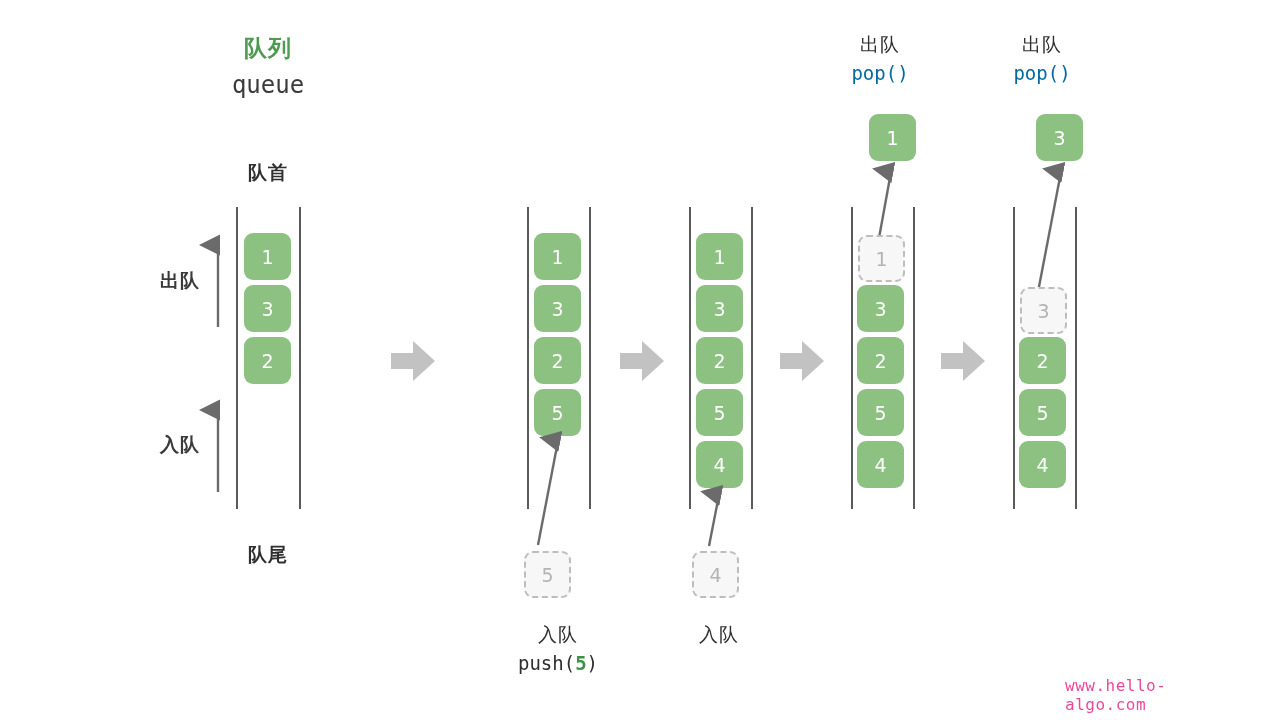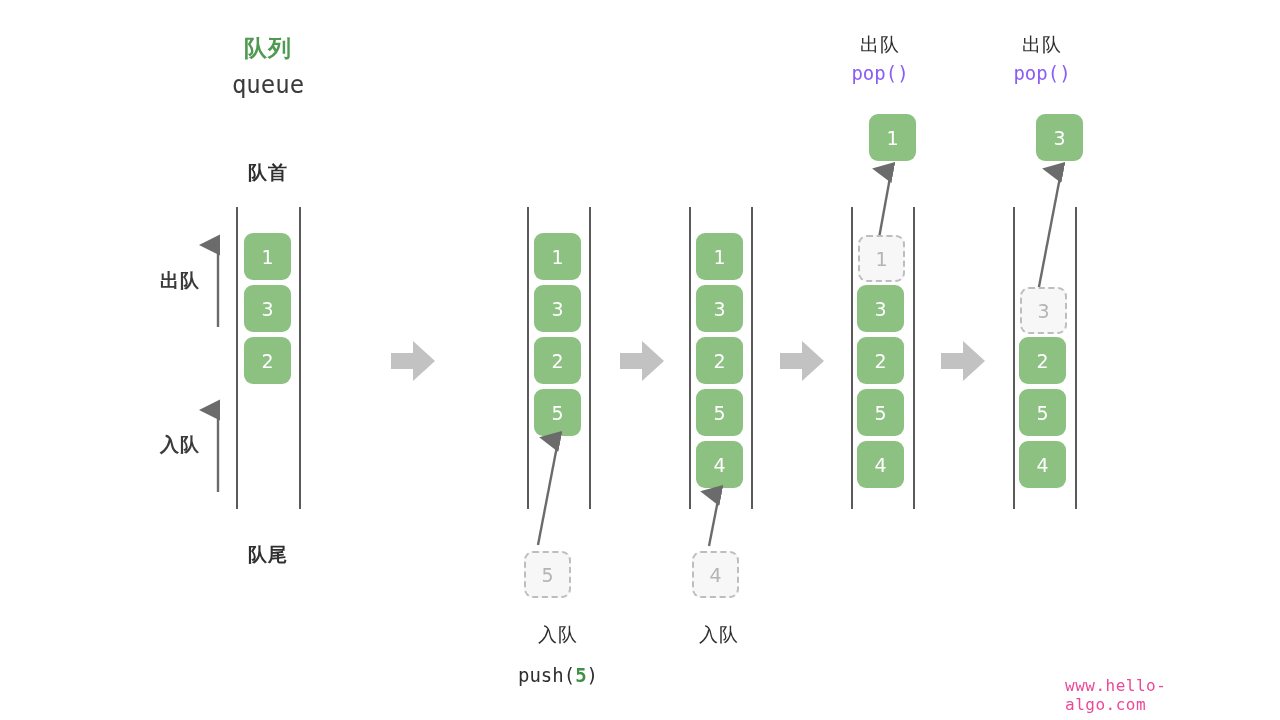--- a/index.html
+++ b/index.html
@@ -60,32 +60,31 @@
     text-align:center;white-space:nowrap;
   }
   .caption .cn{
     font-size:19px;color:#2f2f2f;font-weight:normal;letter-spacing:1px;
     line-height:28px;
     font-family:"DejaVu Sans","Liberation Sans",sans-serif;
   }
   .caption .code{
     font-size:19px;color:#2f2f2f;line-height:30px;
     font-family:"DejaVu Sans Mono","Liberation Mono",monospace;
-    margin-top:12px;
   }
   .caption .code .v{color:#3f8f45;font-weight:bold;}
 
   
   .topcap{text-align:center;white-space:nowrap;}
   .topcap .cn{
     font-size:19px;color:#2f2f2f;line-height:28px;letter-spacing:1px;
     font-family:"DejaVu Sans","Liberation Sans",sans-serif;
   }
   .topcap .code{
-    font-size:19px;color:#8b5cf6;line-height:30px;
+    font-size:19px;color:#0369a1;line-height:30px;
     font-family:"DejaVu Sans Mono","Liberation Mono",monospace;
   }
 
   
   .watermark{
     font-size:16px;color:#ec4899;
     font-family:"DejaVu Sans Mono","Liberation Mono",monospace;
     letter-spacing:0.5px;
   }
 

